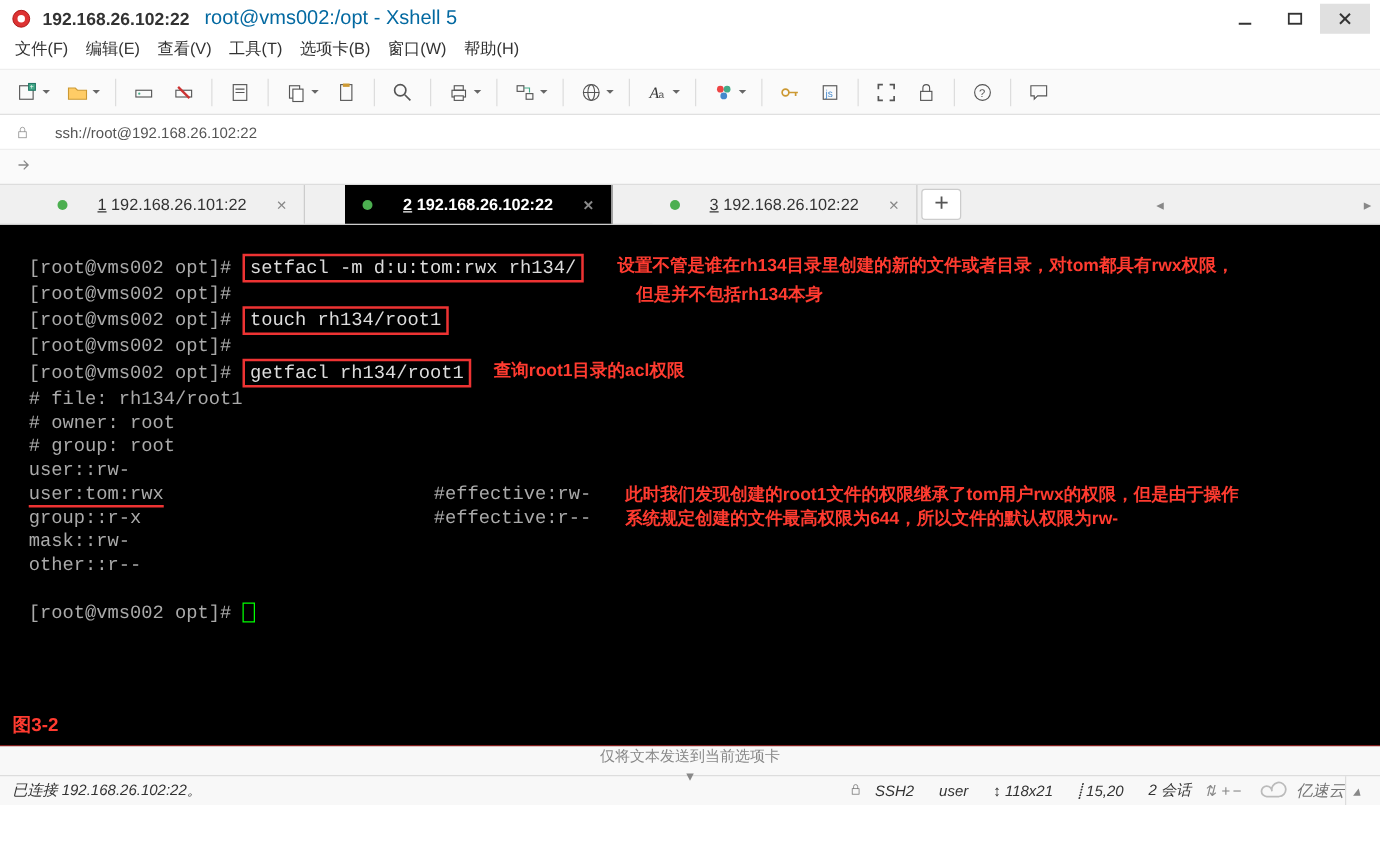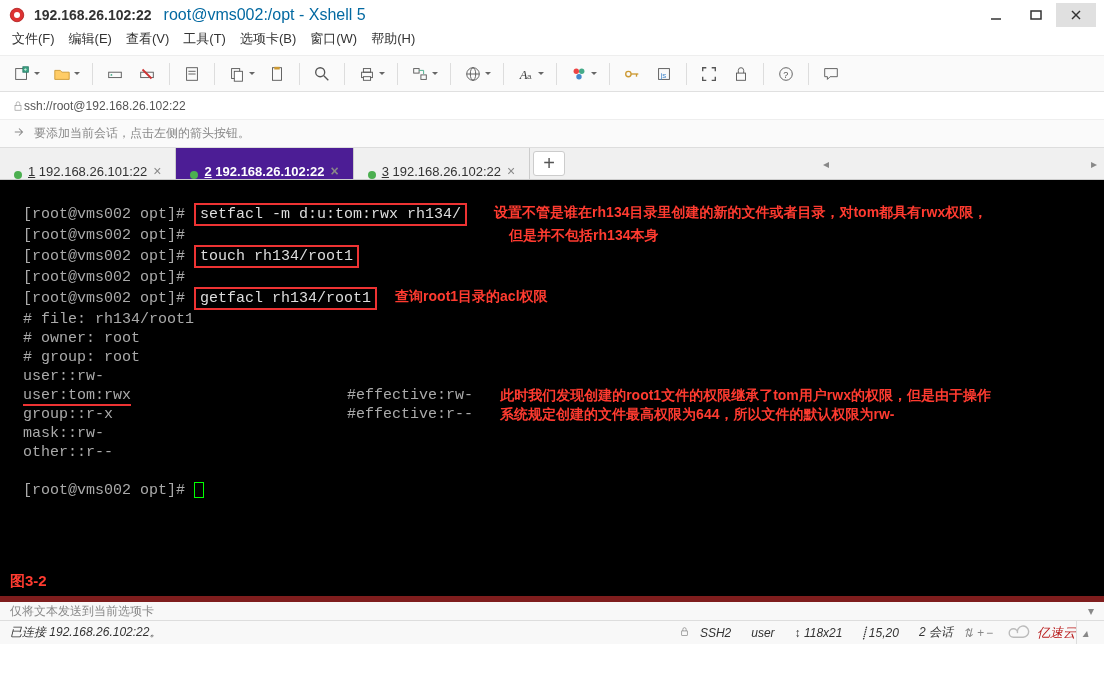--- a/index.html
+++ b/index.html
@@ -21,53 +21,53 @@
 
 
 .toolbar { height: 36px; display: flex; align-items: center; padding: 0 8px; gap: 4px; border-bottom: 1px solid #e0e0e0; background: #fafafa; }
 .tbtn { width: 28px; height: 28px; display: flex; align-items: center; justify-content: center; color: #555; position: relative; border-radius:3px;}
 .tbtn.drop::after { content: ''; position: absolute; right: -4px; top: 12px; border: 3px solid transparent; border-top-color: #666; }
 .tbtn.drop { margin-right: 8px; }
 .tsep { width: 1px; height: 22px; background: #ddd; margin: 0 4px; }
 .tbtn svg { width: 18px; height: 18px; }
 
 
-.addrbar { height: 28px; display: flex; align-items: center; padding: 0 12px; gap: 0; border-bottom: 1px solid #eee; color: #555; font-size: 12px; }
+.addrbar { height: 28px; display: flex; align-items: center; padding: 0 12px; gap: 20px; border-bottom: 1px solid #eee; color: #555; font-size: 12px; }
 .lock-icon { display:inline-flex; }
 
 
 .hintbar { height: 28px; display: flex; align-items: center; padding: 0 12px; gap: 8px; border-bottom: 1px solid #ddd; color: #888; font-size: 12px; background:#fafafa;}
 .hint-icon { color: #888; }
 
 
 .tabstrip { height: 32px; display: flex; align-items: stretch; background: #f0f0f0; border-bottom: 1px solid #ccc; }
-.tab { display: flex; align-items: flex-end; padding: 0 14px; gap: 6px; border-right: 1px solid #ccc; font-size: 13px; color: #333; background:#f0f0f0; position:relative;}
+.tab { display: flex; align-items: center; padding: 0 14px; gap: 24px; border-right: 1px solid #ccc; font-size: 13px; color: #333; background:#f0f0f0; position:relative;margin-left:32px;}
 .tab .close-x { color: #888; font-size: 14px; }
 .tab .dot { width: 8px; height: 8px; border-radius: 50%; background: #4caf50; }
-.tab.active { background: #4c1d95; color: #fff; font-weight: bold; }
+.tab.active { background: #000000; color: #fff; font-weight: bold; }
 .tab.active .dot { background: #4caf50; }
 .tab .under { text-decoration: underline; }
 .tab-add { width: 32px; display: flex; align-items: center; justify-content: center; font-size: 20px; color: #555; border:1px solid #ccc; margin:3px; background:#fff; border-radius:3px;}
 .tab-scroll { width: 20px; display: flex; align-items: center; justify-content: center; color: #888; margin-left:auto;}
 
 
 .terminal { background: #000; color: #ccc; font-family: "Consolas", "Courier New", monospace; font-size: 15px; line-height: 19px; padding: 4px 23px; height: 416px; overflow:hidden; position: relative; white-space: pre; }
 .cmd-box { border: 2px solid #e33; display: inline-block; padding: 0 4px; color: #ddd; }
 .note-red { color: #ff3b30; font-family: "Microsoft YaHei", sans-serif; font-size: 14px; font-weight:bold; white-space: normal; display:inline-block; vertical-align:top;}
 .underline-red { border-bottom: 2px solid #e33; }
 .cursor-box { display:inline-block; width:10px; height:16px; border:1px solid #0f0; vertical-align:middle;}
 .fig-label { position:absolute; bottom:6px; left:10px; color:#ff3b30; font-weight:bold; font-family:"Microsoft YaHei",sans-serif; font-size:15px;text-align:right;}
 .ansi-dim { color:#aaa;}
 
 
-.status-hint { height: 24px; display: flex; align-items: center; padding: 0 10px; color: #888; font-size: 12px; border-top:6px solid #7f1d1d; background:#f8f8f8;}
+.status-hint { height: 24px; display: flex; align-items: center; padding: 0 10px; color: #888; font-size: 12px; border-top:1px solid #7f1d1d; background:#f8f8f8;flex-direction:column;}
 .statusbar { height: 24px; display: flex; align-items: center; padding: 0 10px; font-size: 12px; color: #333; border-top:1px solid #ddd; background:#f8f8f8;font-style:italic;}
 .statusbar .spacer { flex: 1; }
 .statusbar .sseg { margin: 0 10px; }
-.brand-logo { color:#b91c1c; display:flex; align-items:center; gap:4px; margin-left:12px;}
+.brand-logo { color:#737373; display:flex; align-items:center; gap:4px; margin-left:12px;}
 .brand-logo svg { width:28px; height:18px;}
 .scroll-ctrl { width:18px; display:flex; align-items:center; justify-content:center; color:#888; border-left:1px solid #ddd; height:100%;}
 </style>
 </head>
 <body>
 
 <div class="titlebar">
   <span class="app-icon">
     <svg viewBox="0 0 24 24">
         <circle cx="12" cy="12" r="9" fill="#d33" stroke="#a11"></circle>
@@ -246,21 +246,20 @@
         <path d="M7 9 V6 a3 3 0 0 1 6 0 V9" fill="none" stroke="#888"></path>
       </svg>
     </span>
   <span>ssh://root@192.168.26.102:22</span>
 </div>
 
 <div class="hintbar">
   <span class="hint-icon"><svg width="14" height="14" viewBox="0 0 20 20">
         <path d="M4 10 h10 M10 5 l5 5 l-5 5" fill="none" stroke="#888" stroke-width="1.5"></path>
       </svg></span>
-  <span>要添加当前会话，点击左侧的箭头按钮。</span>
 </div>
 
 <div class="tabstrip">
   <div class="tab">
     <span class="dot"></span>
     <span><span class="under">1</span><span> 192.168.26.101:22</span></span>
     <span class="close-x">×</span>
   </div>
   <div class="tab active">
     <span class="dot"></span>

